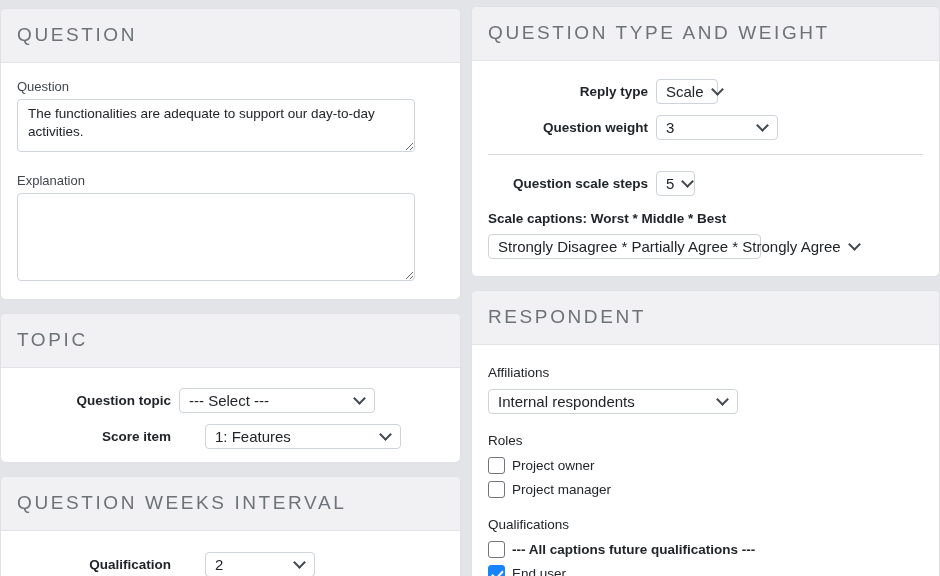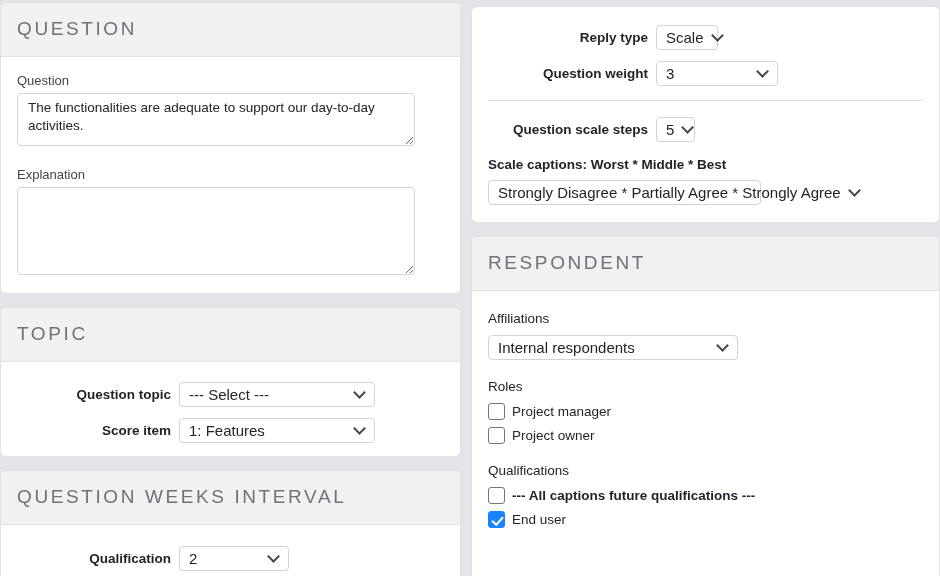--- a/index.html
+++ b/index.html
@@ -1,34 +1,34 @@
 <!DOCTYPE html>
 <html style="--accent: #1783ff;"><head>
 <meta charset="utf-8">
 <style>
   html,body{margin:0;padding:0;}
   body{font-family:"Liberation Sans","DejaVu Sans",sans-serif;}
   .screen{width:940px;height:576px;overflow:hidden;background:#e3e4e8;display:flex;gap:10px;box-sizing:border-box;}
   .col{box-sizing:border-box;}
-  .col.left{width:461px;padding-top:2px;}
+  .col.left{width:461px;padding-top:8px;}
   .col.right{flex:1;padding-top:6px;}
   .card{background:#fff;border:1px solid #e0e1e5;border-radius:6px;overflow:hidden;margin-bottom:13px;}
   .card-h{background:#f1f1f3;border-bottom:1px solid #e2e3e7;padding:15px 16px 16px 16px;}
   .card-h h2{margin:0;font-size:19px;font-weight:400;letter-spacing:2.6px;color:#6d7277;white-space:nowrap;}
   .card-b{padding:16px;}
 
   .small-label{display:block;font-size:13px;color:#40464c;margin-bottom:5px;}
   textarea.ta{display:block;width:398px;border:1px solid #ced4da;border-radius:4px;padding:5px 10px;
     font-family:inherit;font-size:13.5px;color:#212529;line-height:1.35;box-sizing:border-box;outline:none;}
   .ta-question{height:53px;}
   .ta-explanation{height:88px;margin-bottom:2px;}
   .mt{margin-top:21px;}
 
   .frow{display:flex;align-items:center;margin-bottom:11px;}
-  .frow:last-child{margin-bottom:0;}
+  .frow:last-child{margin-bottom:0;gap:26px;}
   .flabel{width:154px;text-align:right;margin-right:8px;font-size:13.5px;color:#212529;flex:none;font-weight:bold;}
   .col.right .flabel{width:160px;}
 
   .select{display:inline-flex;align-items:center;height:25px;border:1px solid #ced4da;border-radius:4px;
     background:#fff;padding:0 9px;font-size:15px;color:#212529;box-sizing:border-box;cursor:default;white-space:nowrap;}
   .select.spread{justify-content:space-between;}
   .chev{flex:none;width:7px;height:7px;border-right:2px solid #40474e;border-bottom:2px solid #40474e;
     transform:rotate(45deg);margin:-4px 1px 0 9px;}
   .w238{width:196px;}
   .w110{width:110px;}
@@ -107,20 +107,23 @@
           </div>
         </div>
       </div>
     </section>
 
   </div>
 
   <div class="col right">
 
     <section class="card">
+      <header class="card-h">
+        <h2>QUESTION TYPE AND WEIGHT</h2>
+      </header>
       <div class="card-b" style="padding:18px 16px 17px 16px;">
         <div class="frow">
           <span class="flabel">Reply type</span>
           <div class="select w62">
             <span>Scale</span>
             <span class="chev"></span>
           </div>
         </div>
         <div class="frow">
           <span class="flabel">Question weight</span>
@@ -159,25 +162,25 @@
           <div class="select spread w250">
             <span>Internal respondents</span>
             <span class="chev"></span>
           </div>
         </div>
 
         <div class="group">
           <div class="bold-label">Roles</div>
           <div class="check-row">
             <span class="cb"></span>
-            <span class="cb-label">Project manager</span>
+            <span class="cb-label">Project owner</span>
           </div>
           <div class="check-row">
             <span class="cb"></span>
-            <span class="cb-label">Project owner</span>
+            <span class="cb-label">Project manager</span>
           </div>
         </div>
 
         <div class="group">
           <div class="bold-label">Qualifications</div>
           <div class="check-row">
             <span class="cb"></span>
             <span class="cb-label bold">--- All captions future qualifications ---</span>
           </div>
           <div class="check-row">

